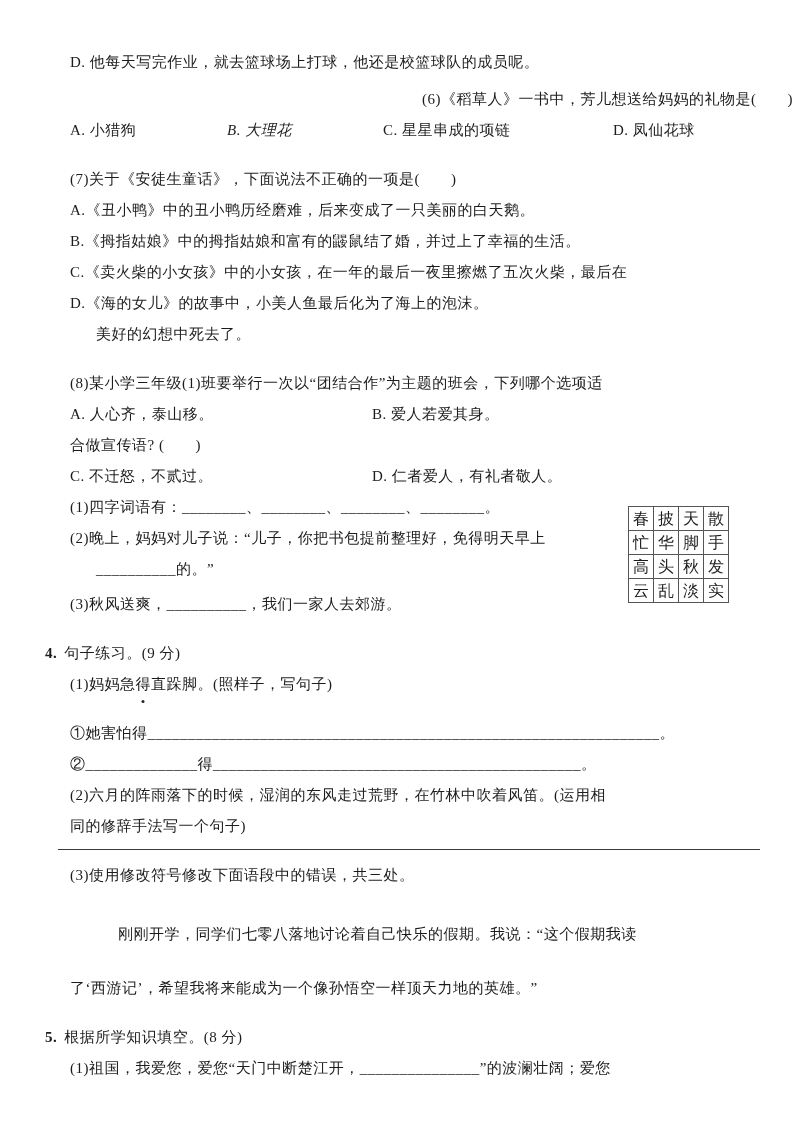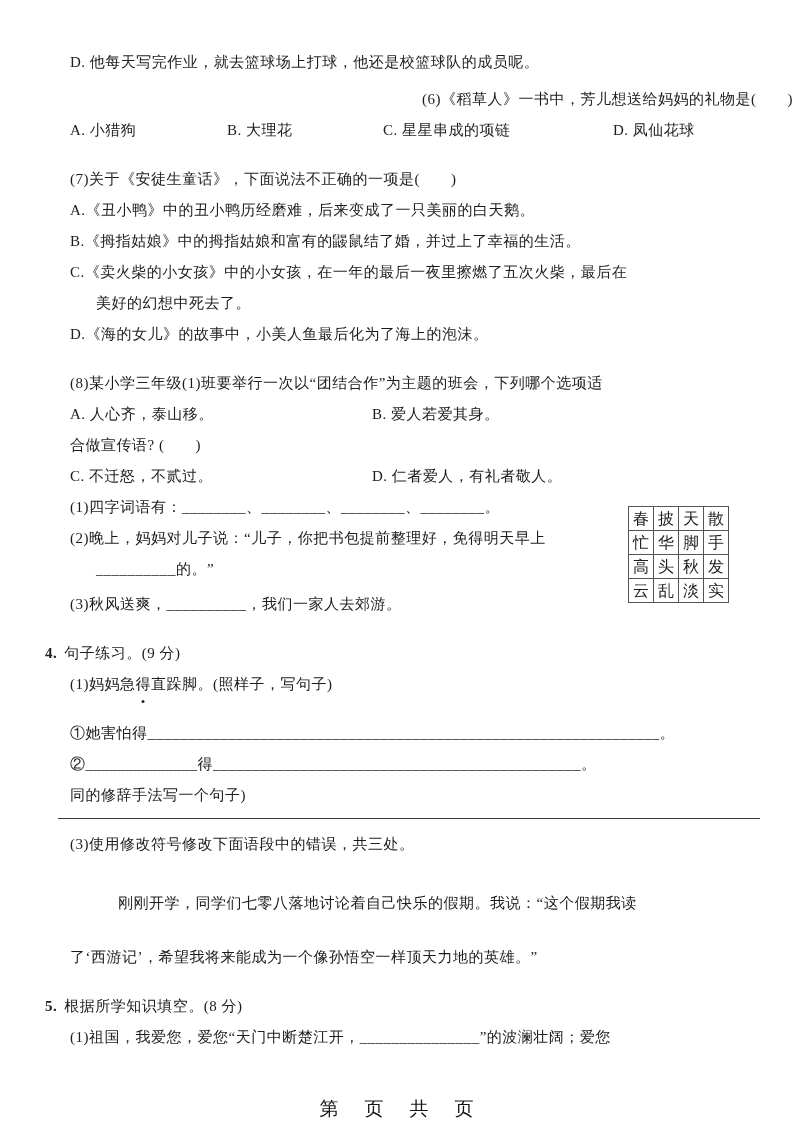--- a/index.html
+++ b/index.html
@@ -21,21 +21,21 @@
   }
   .ind-a{margin-left:45px;}
   .ind-c{margin-left:96px;}
   .ind-p{margin-left:118px;}
   .mt47{margin-top:47px;} .mt6{margin-top:6px;text-align:right;} .mt2{margin-top:18px;}
   .mt4{margin-top:4px;} .mt7{margin-top:7px;} .mt10{margin-top:10px;}
   .mt28{margin-top:28px;} .mt23{margin-top:23px;}
   .qnum{font-weight:700;margin-right:7px;}
   
   .opt-a{display:inline-block;width:157px;}
-  .opt-b{display:inline-block;width:156px;}
+  .opt-b{display:inline-block;width:156px;font-style:italic;}
   .opt-c{display:inline-block;width:230px;}
   .opt-d{display:inline-block;}
   
   .col1{display:inline-block;width:302px;}
   .col2{display:inline-block;}
   
   .emph{position:relative;display:inline-block;}
   .emph::after{
     content:"";position:absolute;left:50%;bottom:-3px;
     width:3px;height:3px;background:#222;border-radius:50%;
@@ -81,22 +81,22 @@
   <div class="line mt6">(6)《稻草人》一书中，芳儿想送给妈妈的礼物是(　　)</div>
 
   <div class="line">
     <span class="opt-a">A. 小猎狗</span><span class="opt-b">B. 大理花</span><span class="opt-c">C. 星星串成的项链</span><span class="opt-d">D. 凤仙花球</span>
   </div>
 
   <div class="line mt2">(7)关于《安徒生童话》，下面说法不正确的一项是(　　)</div>
   <div class="line">A.《丑小鸭》中的丑小鸭历经磨难，后来变成了一只美丽的白天鹅。</div>
   <div class="line">B.《拇指姑娘》中的拇指姑娘和富有的鼹鼠结了婚，并过上了幸福的生活。</div>
   <div class="line">C.《卖火柴的小女孩》中的小女孩，在一年的最后一夜里擦燃了五次火柴，最后在</div>
+  <div class="line">D.《海的女儿》的故事中，小美人鱼最后化为了海上的泡沫。</div>
   <div class="line ind-c">美好的幻想中死去了。</div>
-  <div class="line">D.《海的女儿》的故事中，小美人鱼最后化为了海上的泡沫。</div>
 
   <div class="line mt2">(8)某小学三年级(1)班要举行一次以“团结合作”为主题的班会，下列哪个选项适</div>
   <div class="line">
     <span class="col1">A. 人心齐，泰山移。</span><span class="col2">B. 爱人若爱其身。</span>
   </div>
   <div class="line">合做宣传语? (　　)</div>
   <div class="line">
     <span class="col1">C. 不迁怒，不贰过。</span><span class="col2">D. 仁者爱人，有礼者敬人。</span>
   </div>
 
@@ -125,20 +125,21 @@
   </div>
 
   <div class="line ind-a mt2">
     <span class="qnum">4.</span><span>句子练习。(9 分)</span>
   </div>
   <div class="line">
     <span>(1)妈妈急</span><span class="emph">得</span><span>直跺脚。(照样子，写句子)</span>
   </div>
   <div class="line mt2">①她害怕得________________________________________________________________。</div>
   <div class="line">②______________得______________________________________________。</div>
+  <div class="line">(2)六月的阵雨落下的时候，湿润的东风走过荒野，在竹林中吹着风笛。(运用相</div>
   <div class="line">同的修辞手法写一个句子)</div>
 
   <div class="answer-rule mt7"></div>
 
   <div class="line mt10">(3)使用修改符号修改下面语段中的错误，共三处。</div>
   <div class="line ind-p mt28">刚刚开学，同学们七零八落地讨论着自己快乐的假期。我说：“这个假期我读</div>
   <div class="line mt23">了‘西游记’，希望我将来能成为一个像孙悟空一样顶天力地的英雄。”</div>
 
   <div class="line ind-a mt2">
     <span class="qnum">5.</span><span>根据所学知识填空。(8 分)</span>

